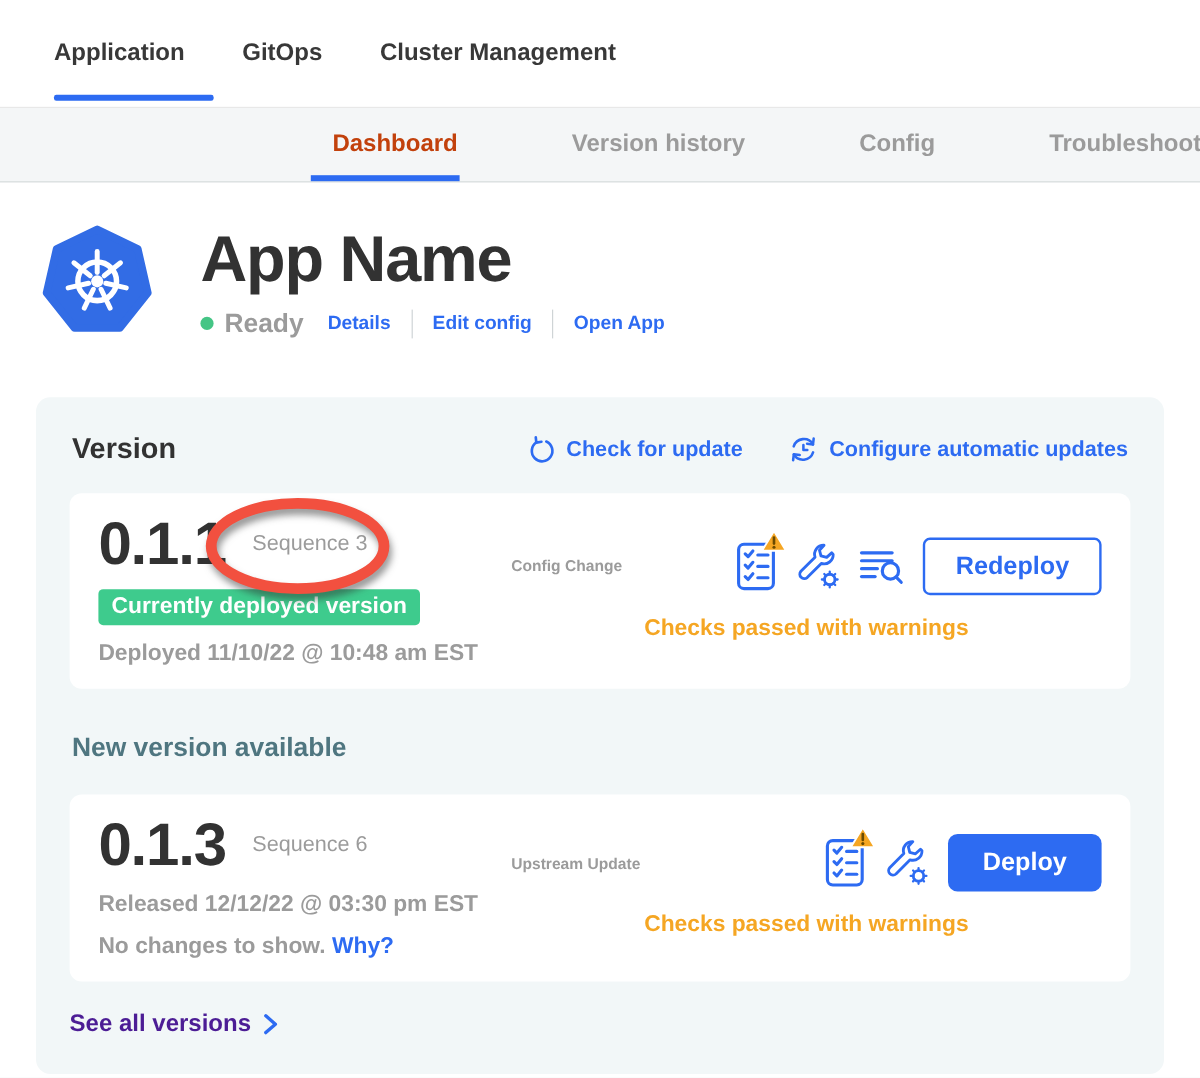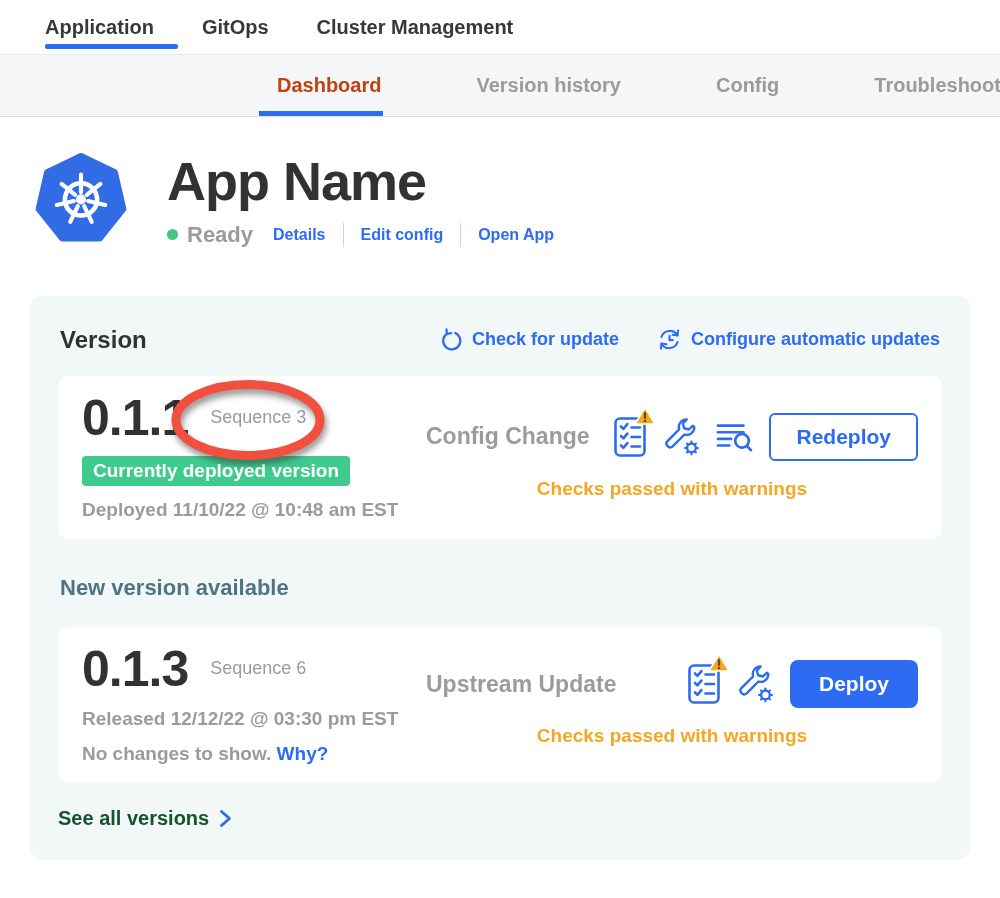--- a/index.html
+++ b/index.html
@@ -5,21 +5,21 @@
   * { box-sizing: border-box; }
   html,body { margin:0; padding:0; }
   body {
     width:1000px; height:898px; overflow:hidden;
     background:#ffffff;
     font-family:"Liberation Sans", sans-serif;
     color:#323232;
   }
   
   .topnav{
-    height:55px; background:#fff; border-bottom:1px solid #e8e8e8;
+    height:90px; background:#fff; border-bottom:1px solid #e8e8e8;
     display:flex; align-items:center; padding-left:45px;
   }
   .topnav .tab{
     position:relative; height:100%; display:flex; align-items:center;
     font-size:20px; font-weight:700; color:#383838; margin-right:48px; cursor:pointer;
   }
   .topnav .tab.active::after{
     content:""; position:absolute; left:0; right:-24px; bottom:5px;
     height:5px; background:#2d6bf2; border-radius:2px;
   }
@@ -69,37 +69,37 @@
     filter: drop-shadow(2px 5px 3px rgba(45,45,45,0.5));
   }
   .badge{
     display:inline-block; background:#3ecb8d; color:#fff;
     font-size:19px; font-weight:700; padding:4px 11px; border-radius:4px; margin-top:12px;
   }
   .meta{ font-size:19px; font-weight:600; color:#9b9b9b; margin-top:13px; }
   .why{ color:#2d6bf2; font-weight:700; cursor:pointer; }
   .card-right{ width:492px; flex:none; display:flex; flex-direction:column; justify-content:center; gap:17px; }
   .rrow{ display:flex; align-items:center; }
-  .source{ font-size:23px; font-weight:700; color:#9b9b9b;text-align:center; }
+  .source{ font-size:13px; font-weight:700; color:#9b9b9b;text-align:center; }
   .icons{ display:flex; align-items:center; gap:15px; margin-left:auto; margin-right:16px; }
   .icon-wrap{ position:relative; display:flex; cursor:pointer; }
   .warn-tri{ position:absolute; top:-10px; right:-9px; }
   .btn-outline{
     background:#fff; border:2px solid #2d6bf2; color:#2d6bf2;
     font-family:inherit; font-size:21px; font-weight:700;
     border-radius:6px; padding:10px 25px; cursor:pointer;
   }
   .btn-solid{
     background:#2d6bf2; border:none; color:#fff;
     font-family:inherit; font-size:21px; font-weight:700;
     border-radius:8px; padding:12px 29px; cursor:pointer;
   }
   .checks{ color:#f5a623; font-weight:700; font-size:19px; text-align:center; }
   .new-version{ margin:36px 2px 26px; font-size:22px; font-weight:700; color:#4f7680; }
-  .see-all{ display:flex; align-items:center; gap:10px; margin-top:24px; color:#14532d; font-size:20px; font-weight:700; cursor:pointer; }
+  .see-all{ display:flex; align-items:center; gap:10px; margin-top:24px; color:#4c1d95; font-size:20px; font-weight:700; cursor:pointer; }
 </style>
 </head>
 <body>
 
 <nav class="topnav">
   <div class="tab active">Application</div>
   <div class="tab">GitOps</div>
   <div class="tab">Cluster Management</div>
 </nav>
 

